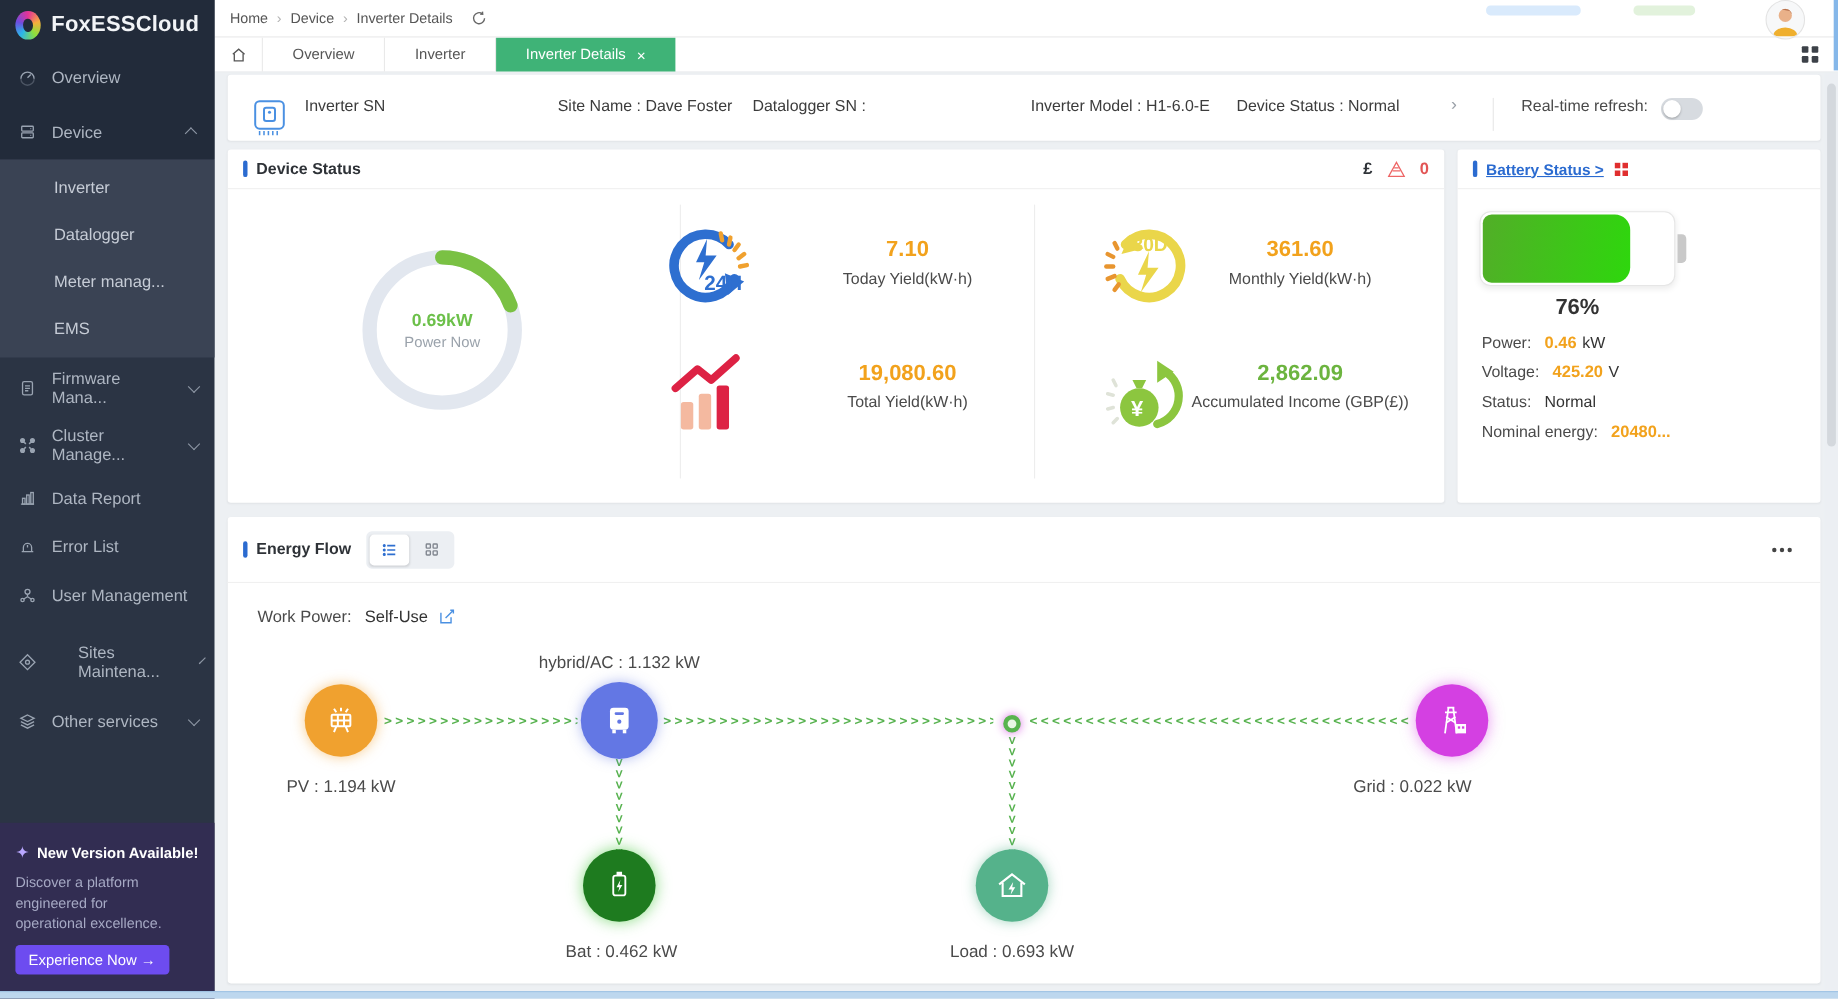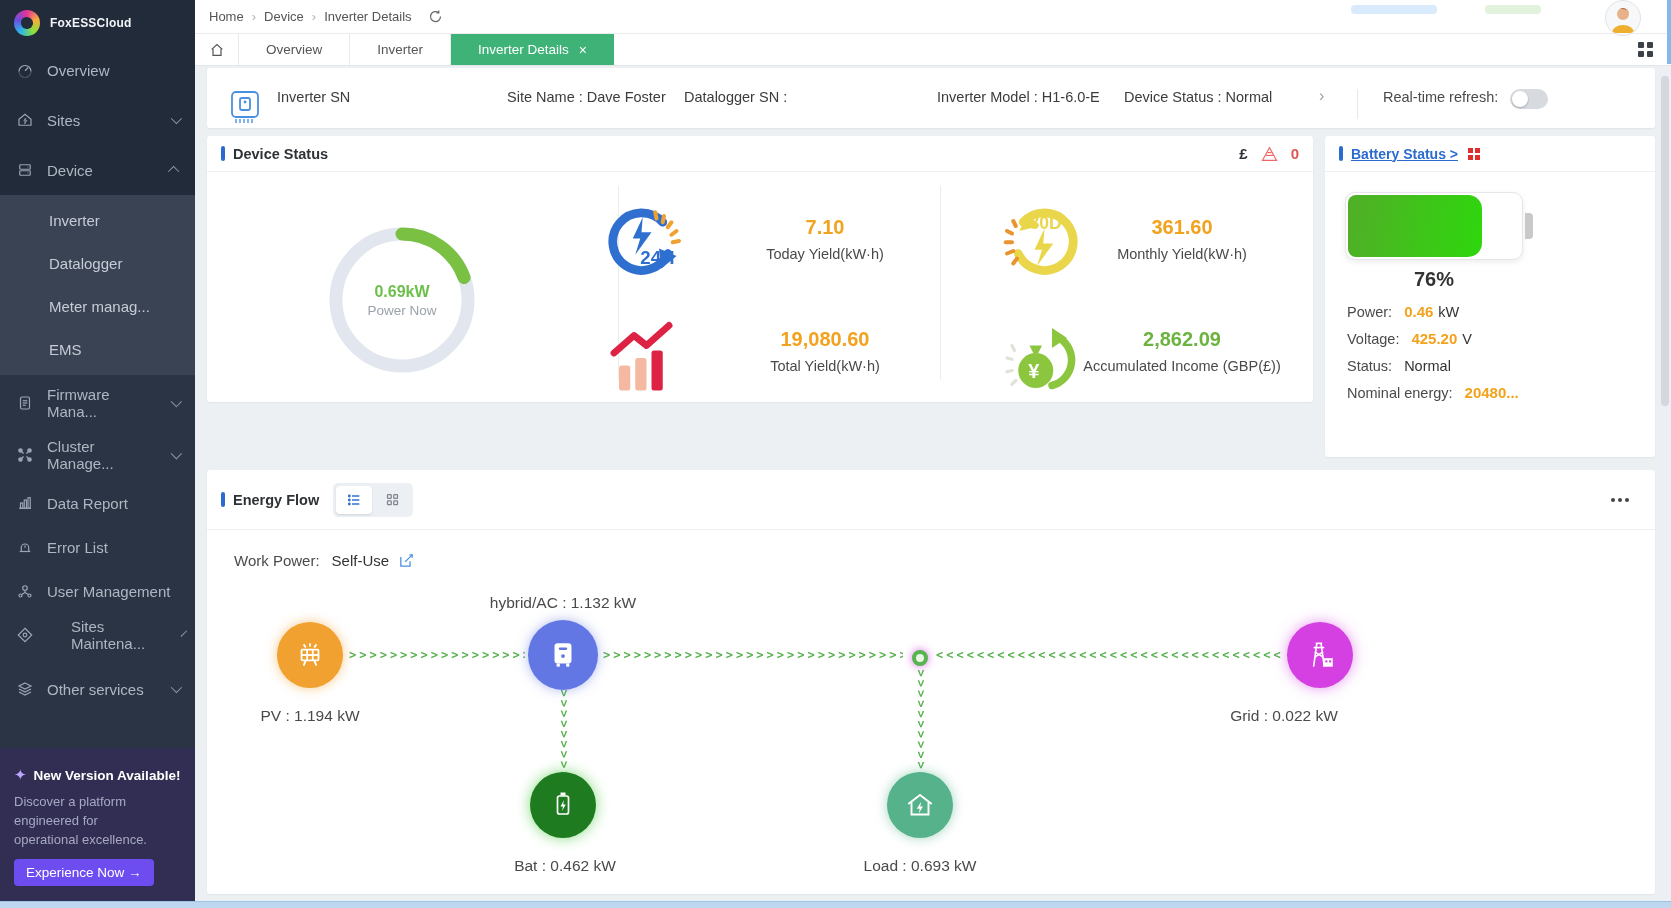--- a/index.html
+++ b/index.html
@@ -10,21 +10,21 @@
   html,body{width:1671px;height:908px;overflow:hidden;}
   body{font-family:"Liberation Sans","DejaVu Sans",sans-serif;color:#333;background:#edf0f3;}
   .app{position:relative;width:1671px;height:908px;display:flex;}
 
   
   .sidebar{position:relative;width:195px;height:100%;background:#2b3444;flex:0 0 195px;z-index:10;}
   .side-top{background:#222b3a;}
   .brand{height:45px;display:flex;align-items:center;gap:10px;padding:0 14px;}
   .logo{width:26px;height:26px;border-radius:50%;background:conic-gradient(#e43397,#f8ae3c,#8ce03c,#2bb7e8,#6e4de0,#e43397);position:relative;}
   .logo::after{content:"";position:absolute;inset:7px;border-radius:46% 54% 50% 50%;background:#222b3a;}
-  .brand-name{color:#f2f4f7;font-size:12px;font-weight:bold;letter-spacing:.2px;}
+  .brand-name{color:#f2f4f7;font-size:20px;font-weight:bold;letter-spacing:.2px;}
   .nav-item{height:50px;display:flex;align-items:center;gap:13px;padding:0 16px;color:#aeb6c2;font-size:15px;cursor:pointer;}
   .nav-item svg{flex:0 0 18px;}
   .nav-rest .nav-item{height:44px;}
   .chev{margin-left:auto;width:8px;height:8px;border-right:1.6px solid #8e97a5;border-bottom:1.6px solid #8e97a5;transform:rotate(45deg) translateY(-2px);}
   .chev.up{transform:rotate(-135deg) translateY(-2px);}
   .submenu{background:#3a4354;padding:4px 0;}
   .subitem{height:43px;display:flex;align-items:center;padding-left:49px;color:#c6ccd6;font-size:15px;cursor:pointer;}
   .promo{position:absolute;left:0;right:0;bottom:0;height:160px;background:#322d52;padding:18px 14px 14px;}
   .promo-title{display:flex;align-items:center;gap:7px;color:#fff;font-weight:bold;font-size:13.5px;}
   .sparkle{color:#b9a7ff;font-size:15px;}
@@ -67,21 +67,21 @@
   .ib-rt{left:1176px;color:#4a4a4a !important;}
   .toggle{position:absolute;left:1303px;top:19px;width:38px;height:20px;border-radius:10px;background:#d7dbe0;cursor:pointer;}
   .toggle i{position:absolute;left:2px;top:2px;width:16px;height:16px;border-radius:50%;background:#fff;box-shadow:0 1px 2px rgba(0,0,0,.25);}
 
   
   .sec-head{position:absolute;left:0;right:0;top:0;height:36px;border-bottom:1px solid #f0f0f0;display:flex;align-items:center;padding:0 14px;}
   .blue-bar{width:4px;height:15px;border-radius:2px;background:var(--accent);margin-right:8px;}
   .sec-title{font-size:14.5px;font-weight:bold;color:#2e3237;}
 
   
-  .status-card{left:12px;top:70px;width:1106px;height:266px;}
+  .status-card{left:12px;top:70px;width:1106px;height:321px;}
   .ds-right{margin-left:auto;display:flex;align-items:center;gap:13px;}
   .pound{font-weight:bold;font-size:15px;color:#2e3237;cursor:pointer;}
   .alarm-zero{font-weight:bold;font-size:15px;color:var(--red);}
   .vdiv{position:absolute;top:50px;bottom:22px;width:1px;background:#ededed;}
   .gauge-wrap{position:absolute;left:120px;top:89px;width:150px;height:150px;}
   .gauge-text{position:absolute;left:120px;top:89px;width:150px;height:150px;display:flex;flex-direction:column;align-items:center;justify-content:center;gap:2px;}
   .gauge-power{color:#6cc04a;font-weight:bold;font-size:16px;}
   .gauge-cap{color:#9aa2ab;font-size:13.5px;}
   .metric-icon{position:absolute;width:80px;height:80px;}
   .metric-text{position:absolute;width:260px;text-align:center;}
@@ -155,28 +155,20 @@
       <div class="nav-item">
         <svg width="18" height="18" viewBox="0 0 24 24" fill="none" stroke="#9aa4b2" stroke-width="1.6">
             <path d="M4 14a8 8 0 1 1 16 0"></path>
             <path d="M4 14a8 8 0 0 0 16 0" opacity=".35"></path>
             <line x1="12" y1="13" x2="16" y2="9"></line>
           </svg>
         <span>Overview</span>
       </div>
       <div class="nav-item">
         <svg width="18" height="18" viewBox="0 0 24 24" fill="none" stroke="#9aa4b2" stroke-width="1.6">
-            <path d="M4 11 12 4.5 20 11 V19 H4 Z"></path>
-            <path d="M12.5 9.5 10.5 13.5 h2 L11.5 17 14.5 12.5 h-2 Z" stroke-width="1.1"></path>
-          </svg>
-        <span>Sites</span>
-        <span class="chev"></span>
-      </div>
-      <div class="nav-item">
-        <svg width="18" height="18" viewBox="0 0 24 24" fill="none" stroke="#9aa4b2" stroke-width="1.6">
             <rect x="5" y="5" width="14" height="6" rx="1"></rect>
             <rect x="5" y="13" width="14" height="6" rx="1"></rect>
             <line x1="15.5" y1="8" x2="16.5" y2="8"></line>
             <line x1="15.5" y1="16" x2="16.5" y2="16"></line>
           </svg>
         <span>Device</span>
         <span class="chev up"></span>
       </div>
     </div>
     <div class="submenu">
@@ -238,21 +230,21 @@
       <div class="nav-item">
         <svg width="18" height="18" viewBox="0 0 24 24" fill="none" stroke="#9aa4b2" stroke-width="1.6">
             <circle cx="12" cy="8" r="3"></circle>
             <path d="M12 11 v3"></path>
             <circle cx="6" cy="18" r="2"></circle>
             <circle cx="18" cy="18" r="2"></circle>
             <path d="M12 14 L7 17 M12 14 L17 17"></path>
           </svg>
         <span>User Management</span>
       </div>
-      <div class="nav-item" style="margin-top:0;gap:37px;">
+      <div class="nav-item" style="margin-top:17px;gap:37px;">
         <svg width="18" height="18" viewBox="0 0 24 24" fill="none" stroke="#9aa4b2" stroke-width="1.6">
             <path d="M12 3 21 12 12 21 3 12 Z"></path>
             <circle cx="12" cy="12" r="2.4"></circle>
           </svg>
         <span>Sites Maintena...</span>
         <span class="chev"></span>
       </div>
       <div class="nav-item" style="margin-top:10px;">
         <svg width="18" height="18" viewBox="0 0 24 24" fill="none" stroke="#9aa4b2" stroke-width="1.6">
             <path d="M12 4 20 8 12 12 4 8 Z"></path>

